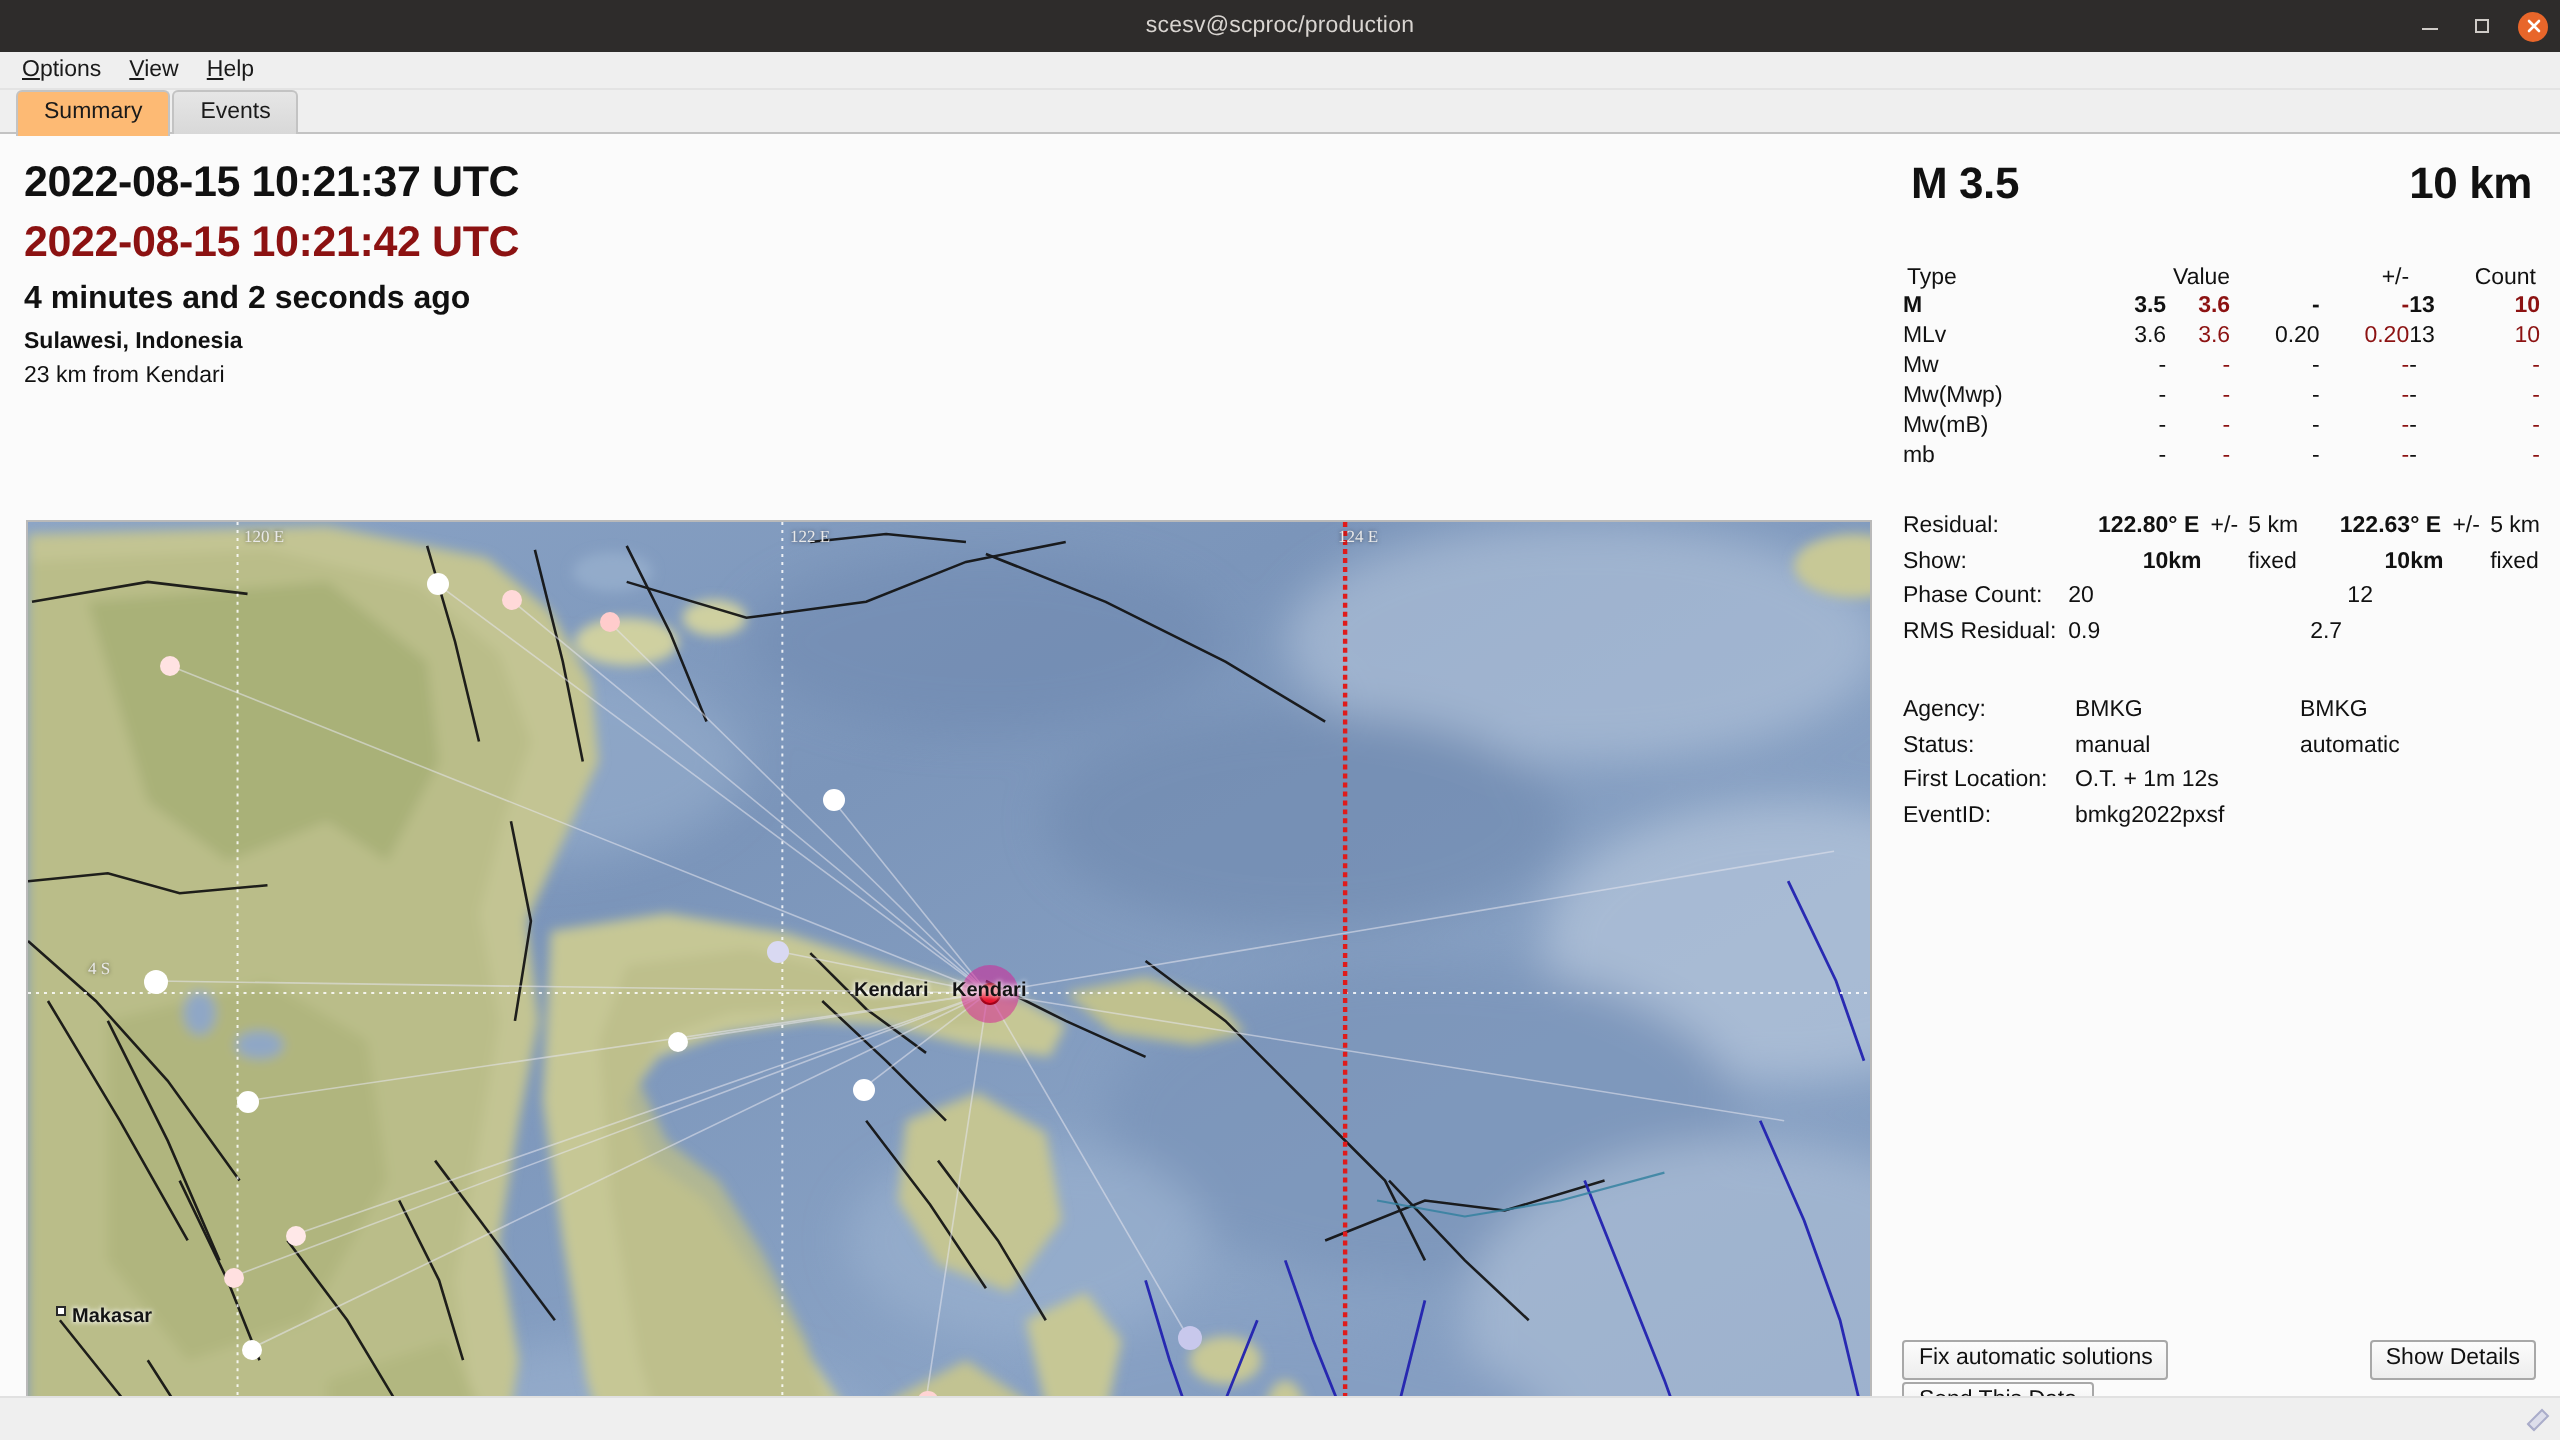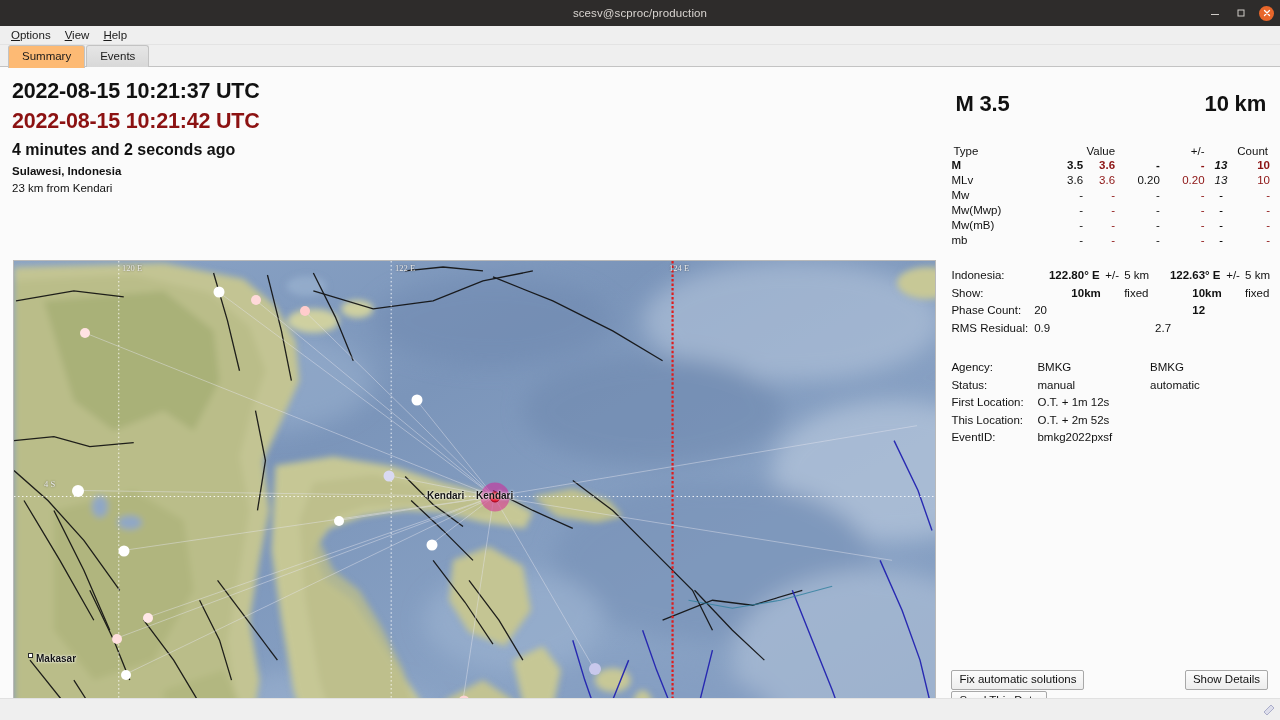--- a/index.html
+++ b/index.html
@@ -134,39 +134,39 @@
   .epicenter-dot {
     position: absolute; border-radius: 50%;
     background: #e8112b; border: 1px solid #a10018;
     transform: translate(-50%,-50%);
   }
 
   
   .bighdr { display: flex; justify-content: space-between;
             align-items: baseline; padding: 0 4px 0 4px; }
   .bighdr .mag, .bighdr .dep {
-    font-size: 22px; font-weight: bold; color: #111; letter-spacing: -.2px; margin-top: 12px;
+    font-size: 22px; font-weight: bold; color: #111; letter-spacing: -.2px;
   }
 
   table.magtab { width: 100%; border-collapse: collapse;
                  margin-top: 28px; font-size: 11.5px; }
   table.magtab th {
     font-weight: normal; color: #111; text-align: right;
     padding: 0 0 1px 0; font-size: 11.5px;
   }
   table.magtab th.lft { text-align: left; padding-left: 2px; }
   table.magtab th.rgt { text-align: right; padding-right: 2px; }
   table.magtab td { padding: 0; line-height: 15px; }
   td.type   { text-align: left;  padding-left: 2px; color: #111; }
   td.type.pref { font-weight: bold; }
   td.valA   { text-align: right; color: #111;    padding-right: 20px; }
   td.valB   { text-align: right; color: #8c1212; padding-right: 12px; }
   td.errA   { text-align: right; color: #111;    padding-right: 26px; }
   td.errB   { text-align: right; color: #8c1212; padding-right: 10px; }
-  td.cntA   { text-align: center; color: #111;    padding-right: 18px; font-style: italic; }
+  td.cntA   { text-align: left; color: #111;    padding-right: 18px; }
   td.cntB   { text-align: right; color: #8c1212; padding-right: 2px; }
   tr.pref td { font-weight: bold; }
 
   table.loctab { width: 100%; border-collapse: collapse;
                  margin-top: 19px; font-size: 11.5px; }
   table.loctab td { padding: 0; line-height: 17.5px;
                     color: #111; white-space: nowrap; }
   td.lbl  { text-align: left; width: 86px; }
   td.colA { color: #111;    text-align: left; padding-left: 4px; }
   td.colB { color: #8c1212; text-align: left; padding-left: 4px; }
@@ -509,21 +509,21 @@
           <td class="errB">-</td>
           <td class="cntA">-</td>
           <td class="cntB">-</td>
         </tr>
       </tbody>
     </table>
 
     <table class="loctab">
       <tbody>
         <tr>
-          <td class="lbl">Indonesia:</td>
+          <td class="lbl">Residual:</td>
           <td class="colA">
             <span class="numcell v">122.80</span><span class="unitcell u">° E</span><span class="pmcell">+/-</span><span>5 km</span>
           </td>
           <td class="colB">
             <span class="numcell v">122.63</span><span class="unitcell u">° E</span><span class="pmcell">+/-</span><span>5 km</span>
           </td>
         </tr>
         <tr>
           <td class="lbl">Show:</td>
           <td class="colA">
@@ -532,21 +532,21 @@
           <td class="colB">
             <span class="numcell v">10</span><span class="unitcell u">km</span><span class="pmcell"></span><span class="nb">fixed</span>
           </td>
         </tr>
         <tr>
           <td class="lbl">Phase Count:</td>
           <td class="colA">
             <span class="numcell" style="text-align:left;padding-left:6px;">20</span>
           </td>
           <td class="colB">
-            <span class="numcell" style="text-align:right;padding-left:6px;font-weight:bold;">12</span>
+            <span class="numcell" style="text-align:center;padding-left:6px;">12</span>
           </td>
         </tr>
         <tr>
           <td class="lbl">RMS Residual:</td>
           <td class="colA">
             <span class="numcell" style="text-align:left;padding-left:6px;">0.9</span>
           </td>
           <td class="colB">
             <span class="numcell" style="text-align:left;padding-left:6px;">2.7</span>
           </td>
@@ -562,25 +562,20 @@
           <td class="aB">BMKG</td>
         </tr>
         <tr>
           <td class="alabel">Status:</td>
           <td class="aA">manual</td>
           <td class="aB">automatic</td>
         </tr>
         <tr>
           <td class="alabel">First Location:</td>
           <td class="aA">O.T. + 1m 12s</td>
-          <td class="aB"></td>
-        </tr>
-        <tr>
-          <td class="alabel">This Location:</td>
-          <td class="aA">O.T. + 2m 52s</td>
           <td class="aB"></td>
         </tr>
         <tr>
           <td class="alabel">EventID:</td>
           <td class="aA">bmkg2022pxsf</td>
           <td class="aB"></td>
         </tr>
       </tbody>
     </table>
 

